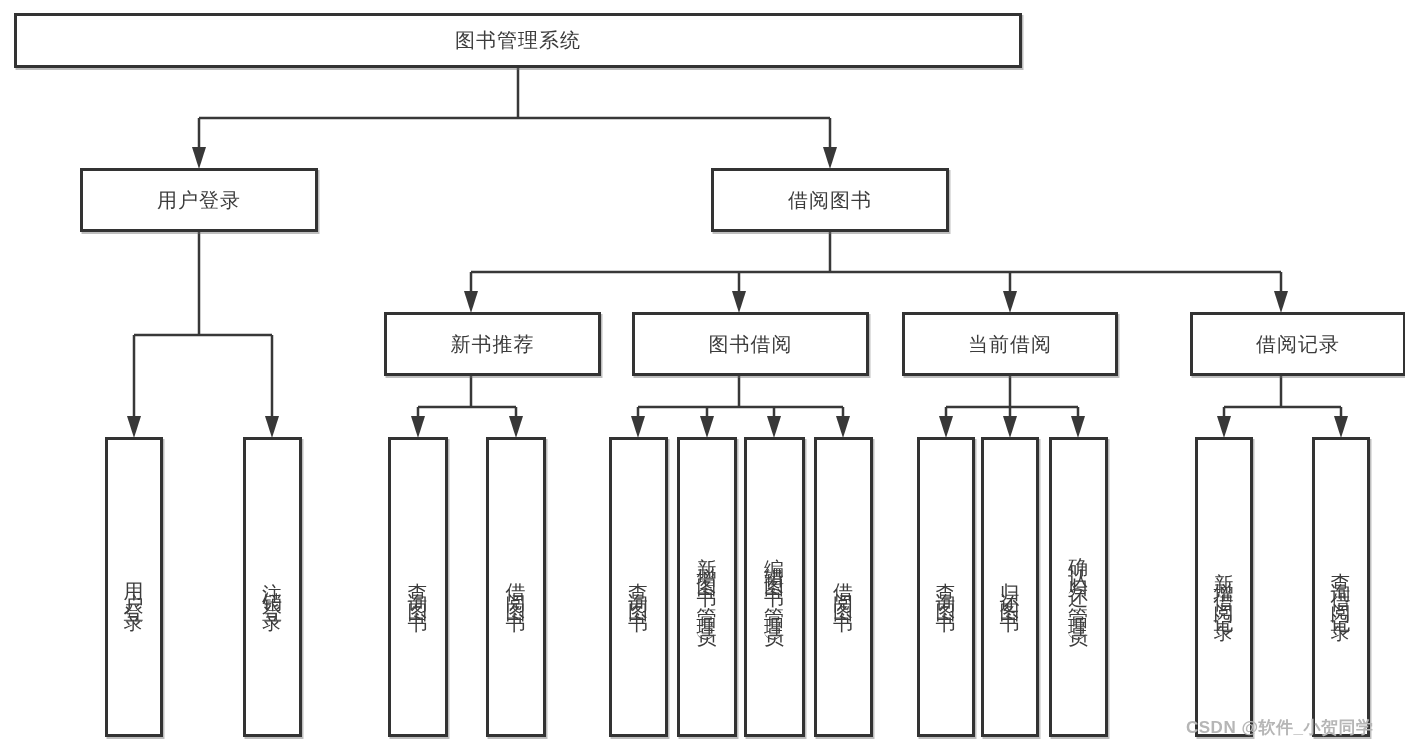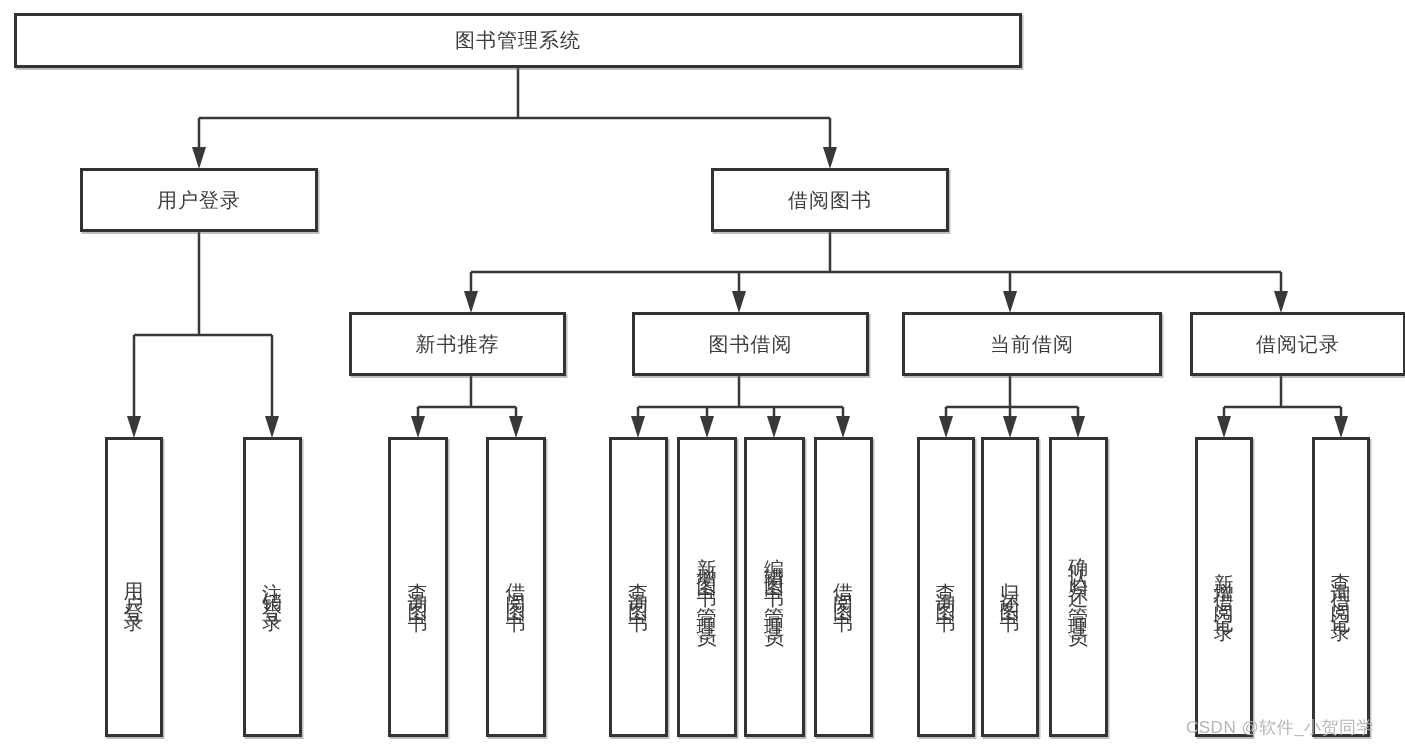--- a/index.html
+++ b/index.html
@@ -20,21 +20,21 @@
   }
   .vnode{
     writing-mode:vertical-rl;
     letter-spacing:10px;
     line-height:1;
     text-align:center;
   }
   .watermark{
     position:absolute;left:1186px;top:716px;
     font-size:17px;color:#b6b6b6;letter-spacing:0.5px;
-    white-space:nowrap;z-index:5;
+    white-space:nowrap;z-index:5;font-weight:bold;
   }
 </style>
 </head>
 <body>
 
 <div class="stage">
 
   <svg class="connectors" width="1405" height="747" viewBox="0 0 1405 747">
     <g>
       <path d="M518 68 V118 M199 118 H830 M199 118 V152 M830 118 V152"></path>
@@ -76,23 +76,23 @@
       <polygon points="1217,416 1231,416 1224,438"></polygon>
       <polygon points="1334,416 1348,416 1341,438"></polygon>
     </g>
   </svg>
 
   <div class="node" style="left:14px;top:13px;width:1008px;height:55px;">图书管理系统</div>
 
   <div class="node" style="left:80px;top:168px;width:238px;height:64px;">用户登录</div>
   <div class="node" style="left:711px;top:168px;width:238px;height:64px;">借阅图书</div>
 
-  <div class="node" style="left:349px;top:312px;width:217px;height:64px;">新书推荐</div>
+  <div class="node" style="left:384px;top:312px;width:217px;height:64px;">新书推荐</div>
   <div class="node" style="left:632px;top:312px;width:237px;height:64px;">图书借阅</div>
-  <div class="node" style="left:902px;top:312px;width:260px;height:64px;">当前借阅</div>
+  <div class="node" style="left:902px;top:312px;width:216px;height:64px;">当前借阅</div>
   <div class="node" style="left:1190px;top:312px;width:216px;height:64px;">借阅记录</div>
 
   <div class="node vnode" style="left:105px;top:437px;width:58px;height:300px;">用户登录</div>
   <div class="node vnode" style="left:243px;top:437px;width:59px;height:300px;">注销登录</div>
 
   <div class="node vnode" style="left:388px;top:437px;width:60px;height:300px;">查询图书</div>
   <div class="node vnode" style="left:486px;top:437px;width:60px;height:300px;">借阅图书</div>
 
   <div class="node vnode" style="left:609px;top:437px;width:59px;height:300px;">查询图书</div>
   <div class="node vnode" style="left:677px;top:437px;width:60px;height:300px;">新增图书（管理员）</div>

